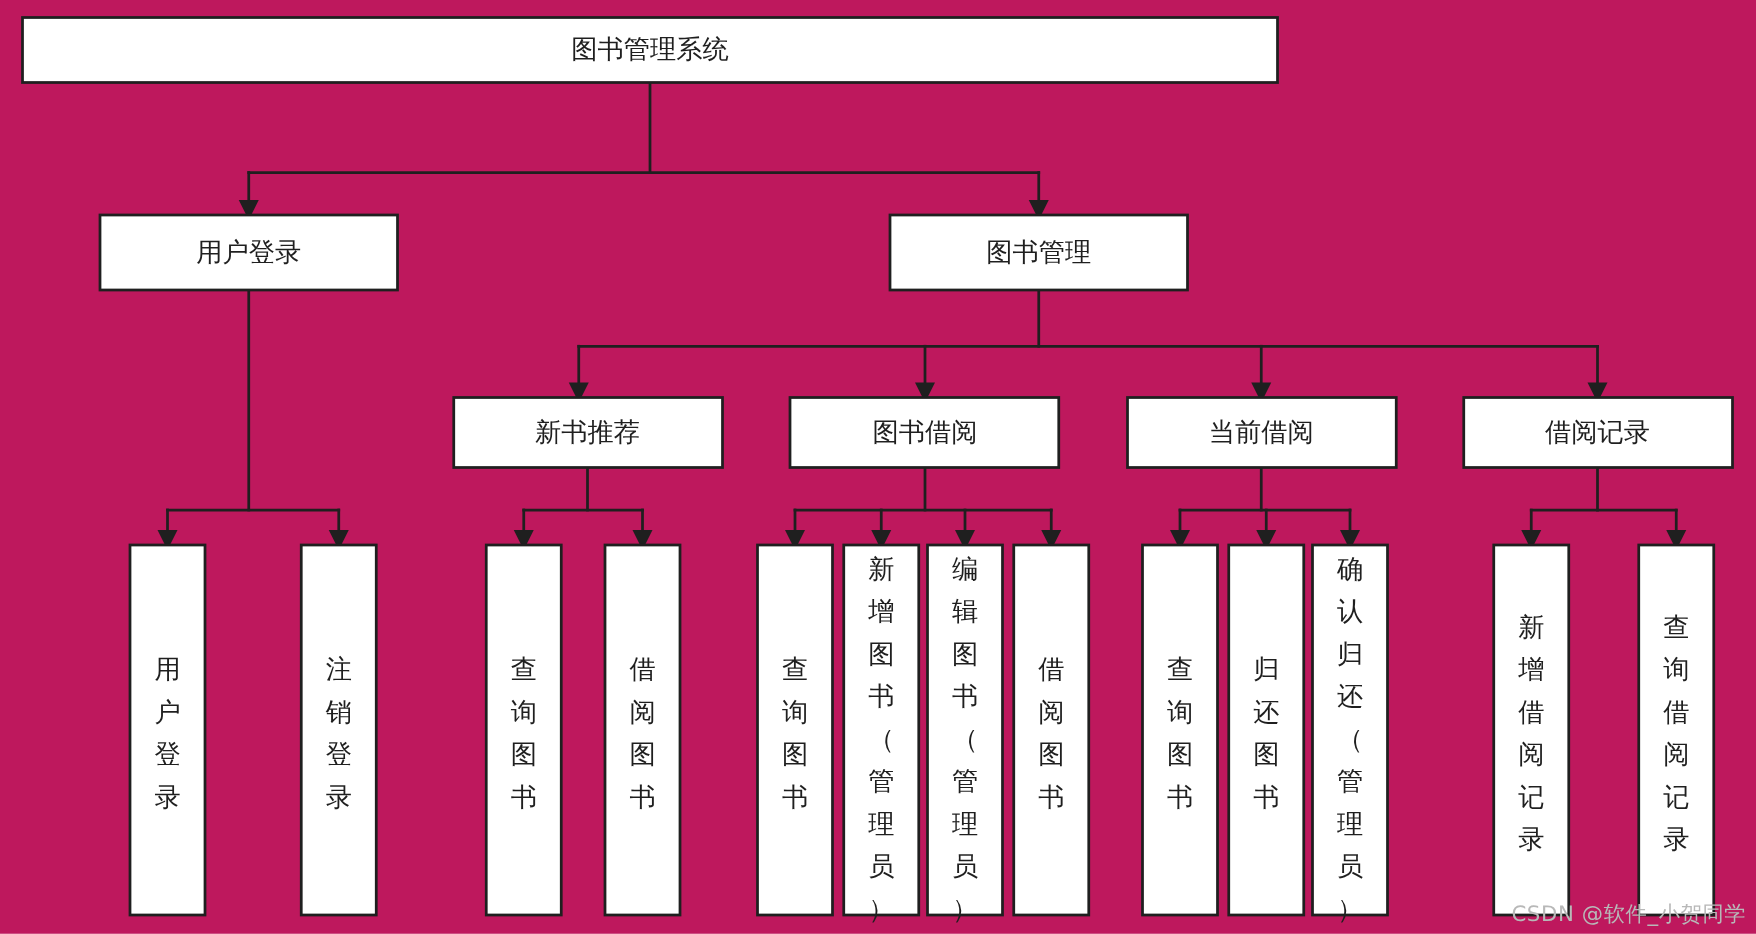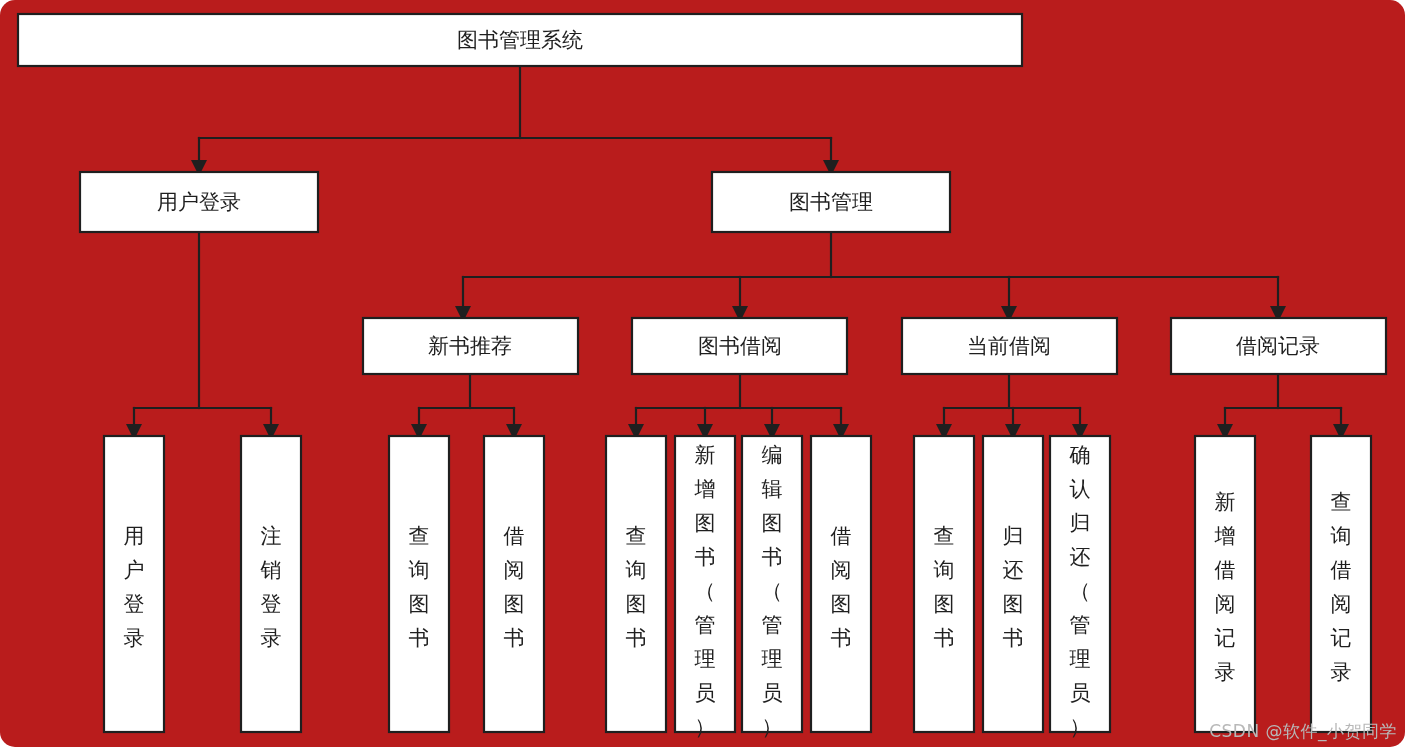--- a/index.html
+++ b/index.html
@@ -11,22 +11,21 @@
   body {
     width: 1405px;
     height: 747px;
     font-family: "DejaVu Sans", "Liberation Sans", sans-serif;
     overflow: hidden;
   }
   #diagram-root {
     position: relative;
     width: 1405px;
     height: 747px;
-    background: #b91c1c;
-    border-radius: 15px;
+    background: #be185d;
   }
   svg#tree-svg {
     position: absolute;
     left: 0;
     top: 0;
     width: 1405px;
     height: 747px;
   }
   .node-rect {
     fill: #ffffff;

